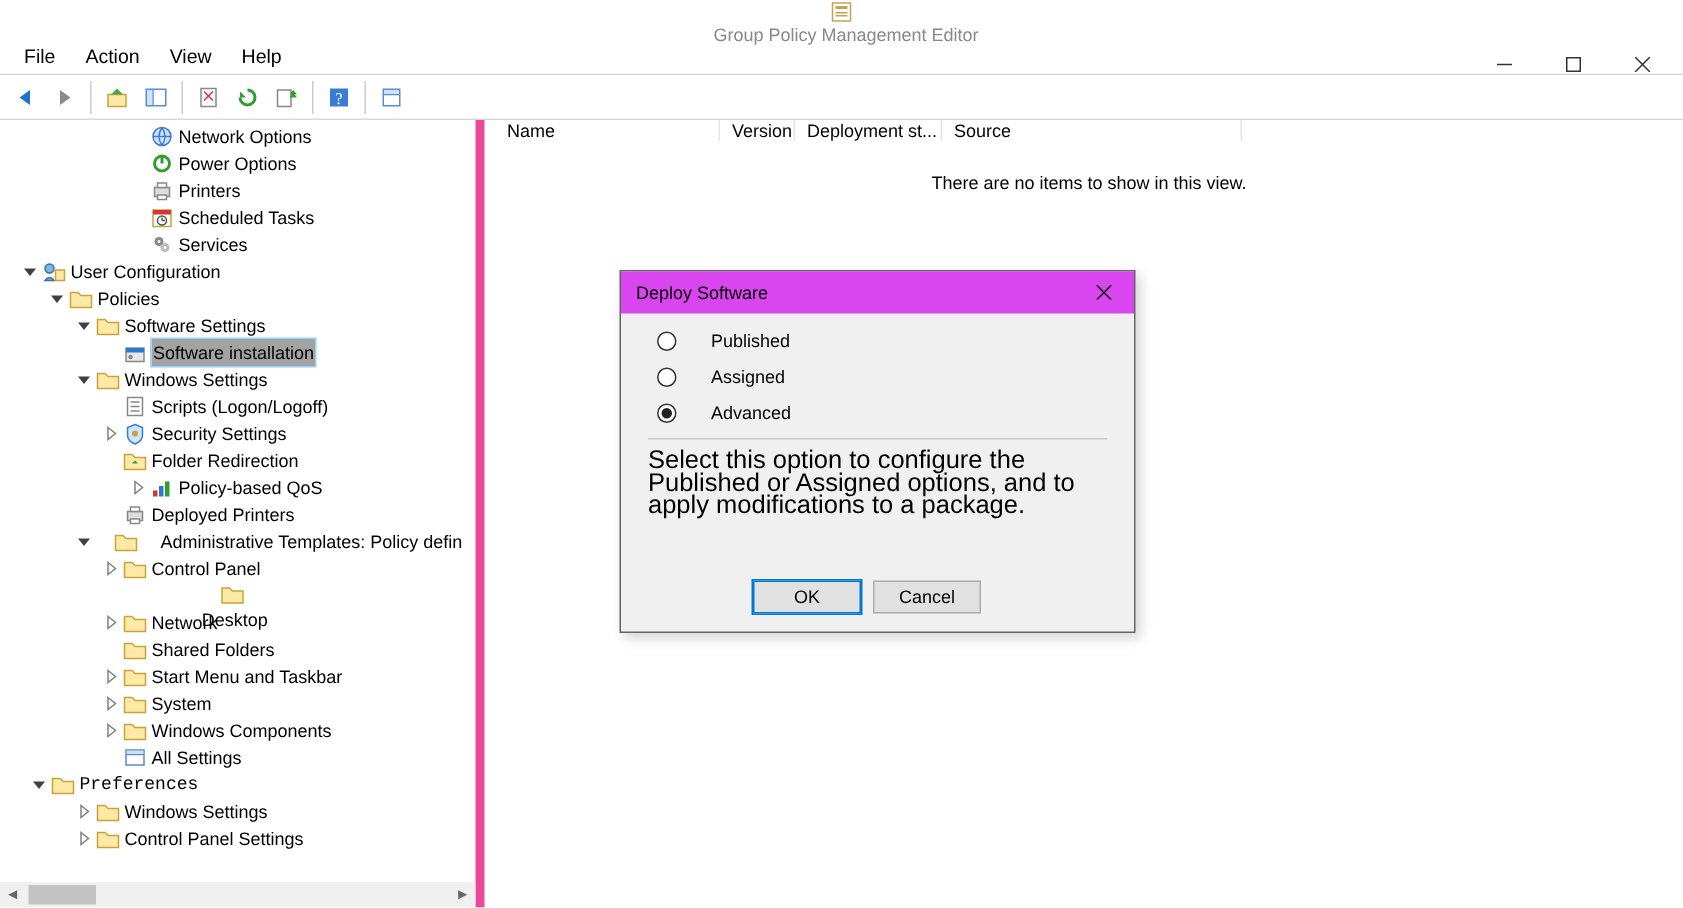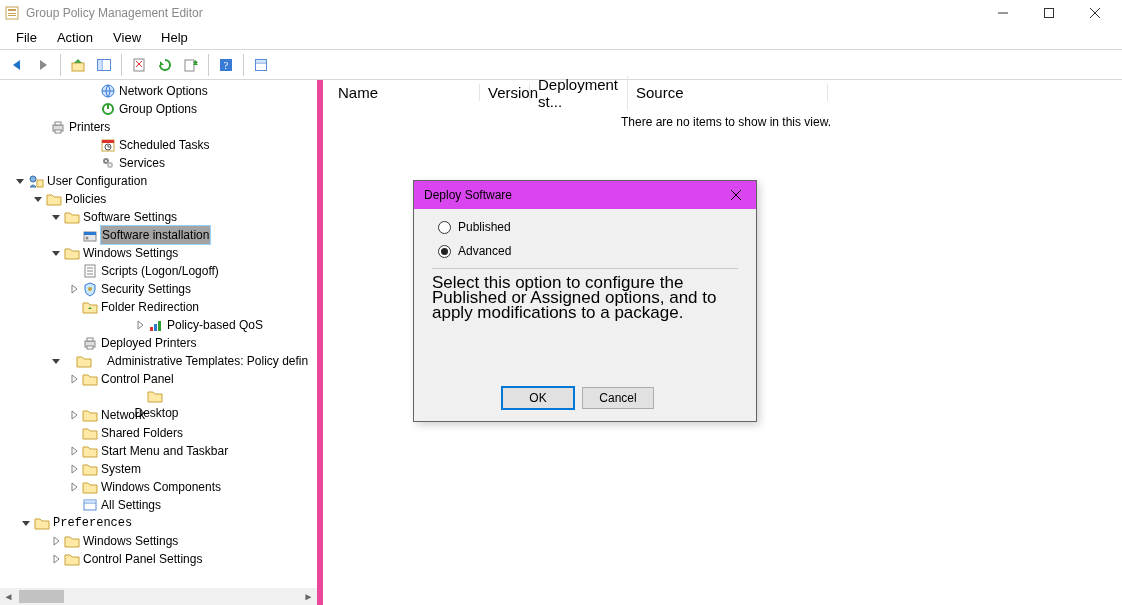--- a/index.html
+++ b/index.html
@@ -12,20 +12,21 @@
     background: #fff;
     overflow: hidden;
     user-select: none;
   }
   .titlebar {
     height: 26px;
     display: flex;
     align-items: center;
     padding: 0 4px;
     background: #fff;
+    flex-direction: column;
   }
   .titlebar .app-icon { width: 16px; height: 16px; display:inline-flex; align-items:center; justify-content:center; }
   .titlebar .title { margin-left: 6px; color: #888; font-size: 12px; }
   .winctrls { margin-left: auto; display:flex; }
   .winctrls .wbtn { width: 46px; height: 26px; display:flex; align-items:center; justify-content:center; color:#555; font-size:13px; }
   .menubar {
     height: 24px;
     display:flex; align-items:center;
     padding: 0 6px;
     border-bottom: 1px solid #d9d9d9;
@@ -74,22 +75,22 @@
     position:absolute; left:0; right:0; bottom:0; height:17px;
     background:#f0f0f0;
     display:flex; align-items:center;
   }
   .hscrollbar .arrow { width:17px; height:17px; display:flex; align-items:center; justify-content:center; color:#666; font-size:10px;}
   .hscrollbar .track { flex:1; height:17px; position:relative; }
   .hscrollbar .thumb { position:absolute; top:2px; left:2px; width:45px; height:13px; background:#c2c2c2; border-radius:0;}
   .splitter { width:7px; background:#fff; cursor:ew-resize; }
   .right-pane { flex:1; position:relative; border: none;}
   .list-header {
-    height: 25px; display:flex; align-items:center;
-    font-size:15px;
+    height: 25px; display:flex; align-items:flex-start;
+    font-size:12px;
   }
   .list-header .col {
     display:flex; align-items:center;
     padding-left:8px;
     border-right:1px solid #e5e5e5;
   }
   .list-empty {
     text-align:center; color:#000;
     font-size:12px; padding-top:10px;
   }
@@ -106,21 +107,21 @@
   }
   .dlg-title {
     height: 28px; background:#d946ef;
     display:flex; align-items:center;
     padding-left:10px;
     font-size:12px;
   }
   .dlg-close { margin-left:auto; width:40px; height:28px; display:flex; align-items:center; justify-content:center; font-size:14px;}
   .dlg-body { padding: 10px 18px 0 18px; flex:1; position:relative;}
   .dlg-body .prompt { margin: 2px 0 12px 0; }
-  .radio-row { display:flex; align-items:center; margin: 1px 0 10px 6px; }
+  .radio-row { display:flex; align-items:center; margin: 1px 0 10px 6px; gap: 16px; }
   .radio-row .radio {
     width:13px; height:13px; border-radius:50%;
     border:1px solid #333; margin-right:7px; display:inline-flex; align-items:center; justify-content:center;
     background:#fff;
   }
   .radio-row .radio.checked::after{
     content:""; width:7px; height:7px; border-radius:50%; background:#222;
   }
   .dlg-hr { border:none; border-top:1px solid #c9c9c9; margin: 4px 0 6px 0;}
   .dlg-desc { font-size:17px; color:#000; line-height:15px; }
@@ -259,23 +260,23 @@
           <span class="tlbl">Network Options</span>
         </div>
         <div class="tree-row" style="padding-left: 84px;">
           <span class="twisty"></span>
           <span class="ticon">
             <svg width="16" height="16">
               <circle cx="8" cy="8" r="5" fill="none" stroke="#2e9e2e" stroke-width="2"></circle>
               <line x1="8" y1="3" x2="8" y2="8" stroke="#2e9e2e" stroke-width="2"></line>
             </svg>
           </span>
-          <span class="tlbl">Group Options</span>
-        </div>
-        <div class="tree-row" style="padding-left: 34px;">
+          <span class="tlbl">Power Options</span>
+        </div>
+        <div class="tree-row" style="padding-left: 84px;">
           <span class="twisty"></span>
           <span class="ticon">
             <svg width="16" height="16">
               <rect x="3" y="6" width="10" height="6" fill="#ddd" stroke="#888"></rect>
               <rect x="5" y="3" width="6" height="3" fill="#fff" stroke="#888"></rect>
               <rect x="5" y="11" width="6" height="3" fill="#fff" stroke="#888"></rect>
             </svg>
           </span>
           <span class="tlbl">Printers</span>
         </div>
@@ -398,21 +399,21 @@
         <div class="tree-row" style="padding-left: 66px;">
           <span class="twisty"></span>
           <span class="ticon">
             <svg width="16" height="16">
               <path d="M1 4 L6 4 L8 6 L15 6 L15 14 L1 14 Z" fill="#ffe9a6" stroke="#c9a33a"></path>
               <path d="M10 10 L6 10 L8 8 Z" fill="#2e9e2e"></path>
             </svg>
           </span>
           <span class="tlbl">Folder Redirection</span>
         </div>
-        <div class="tree-row" style="padding-left: 84px; margin-left: 48px;">
+        <div class="tree-row" style="padding-left: 84px;">
           <span class="twisty">
             <svg width="10" height="10">
               <path d="M3 1 L8 5 L3 9 Z" fill="none" stroke="#808080"></path>
             </svg>
           </span>
           <span class="ticon">
             <svg width="16" height="16">
               <rect x="2" y="10" width="3" height="4" fill="#d33"></rect>
               <rect x="6" y="7" width="3" height="7" fill="#2a7ad1"></rect>
               <rect x="10" y="4" width="3" height="10" fill="#2e9e2e"></rect>
@@ -605,20 +606,24 @@
               <line x1="10" y1="0" x2="0" y2="10" stroke="#000"></line>
             </svg>
         </span>
       </div>
       <div class="dlg-body">
         <div class="radio-row">
           <span class="radio"></span>
           <span>Published</span>
         </div>
         <div class="radio-row">
+          <span class="radio"></span>
+          <span>Assigned</span>
+        </div>
+        <div class="radio-row">
           <span class="radio checked"></span>
           <span>Advanced</span>
         </div>
         <hr class="dlg-hr">
         <div class="dlg-desc">Select this option to configure the Published or Assigned options, and to apply modifications to a package.</div>
       </div>
       <div class="dlg-buttons">
         <div class="dlg-btn default">OK</div>
         <div class="dlg-btn">Cancel</div>
       </div>

